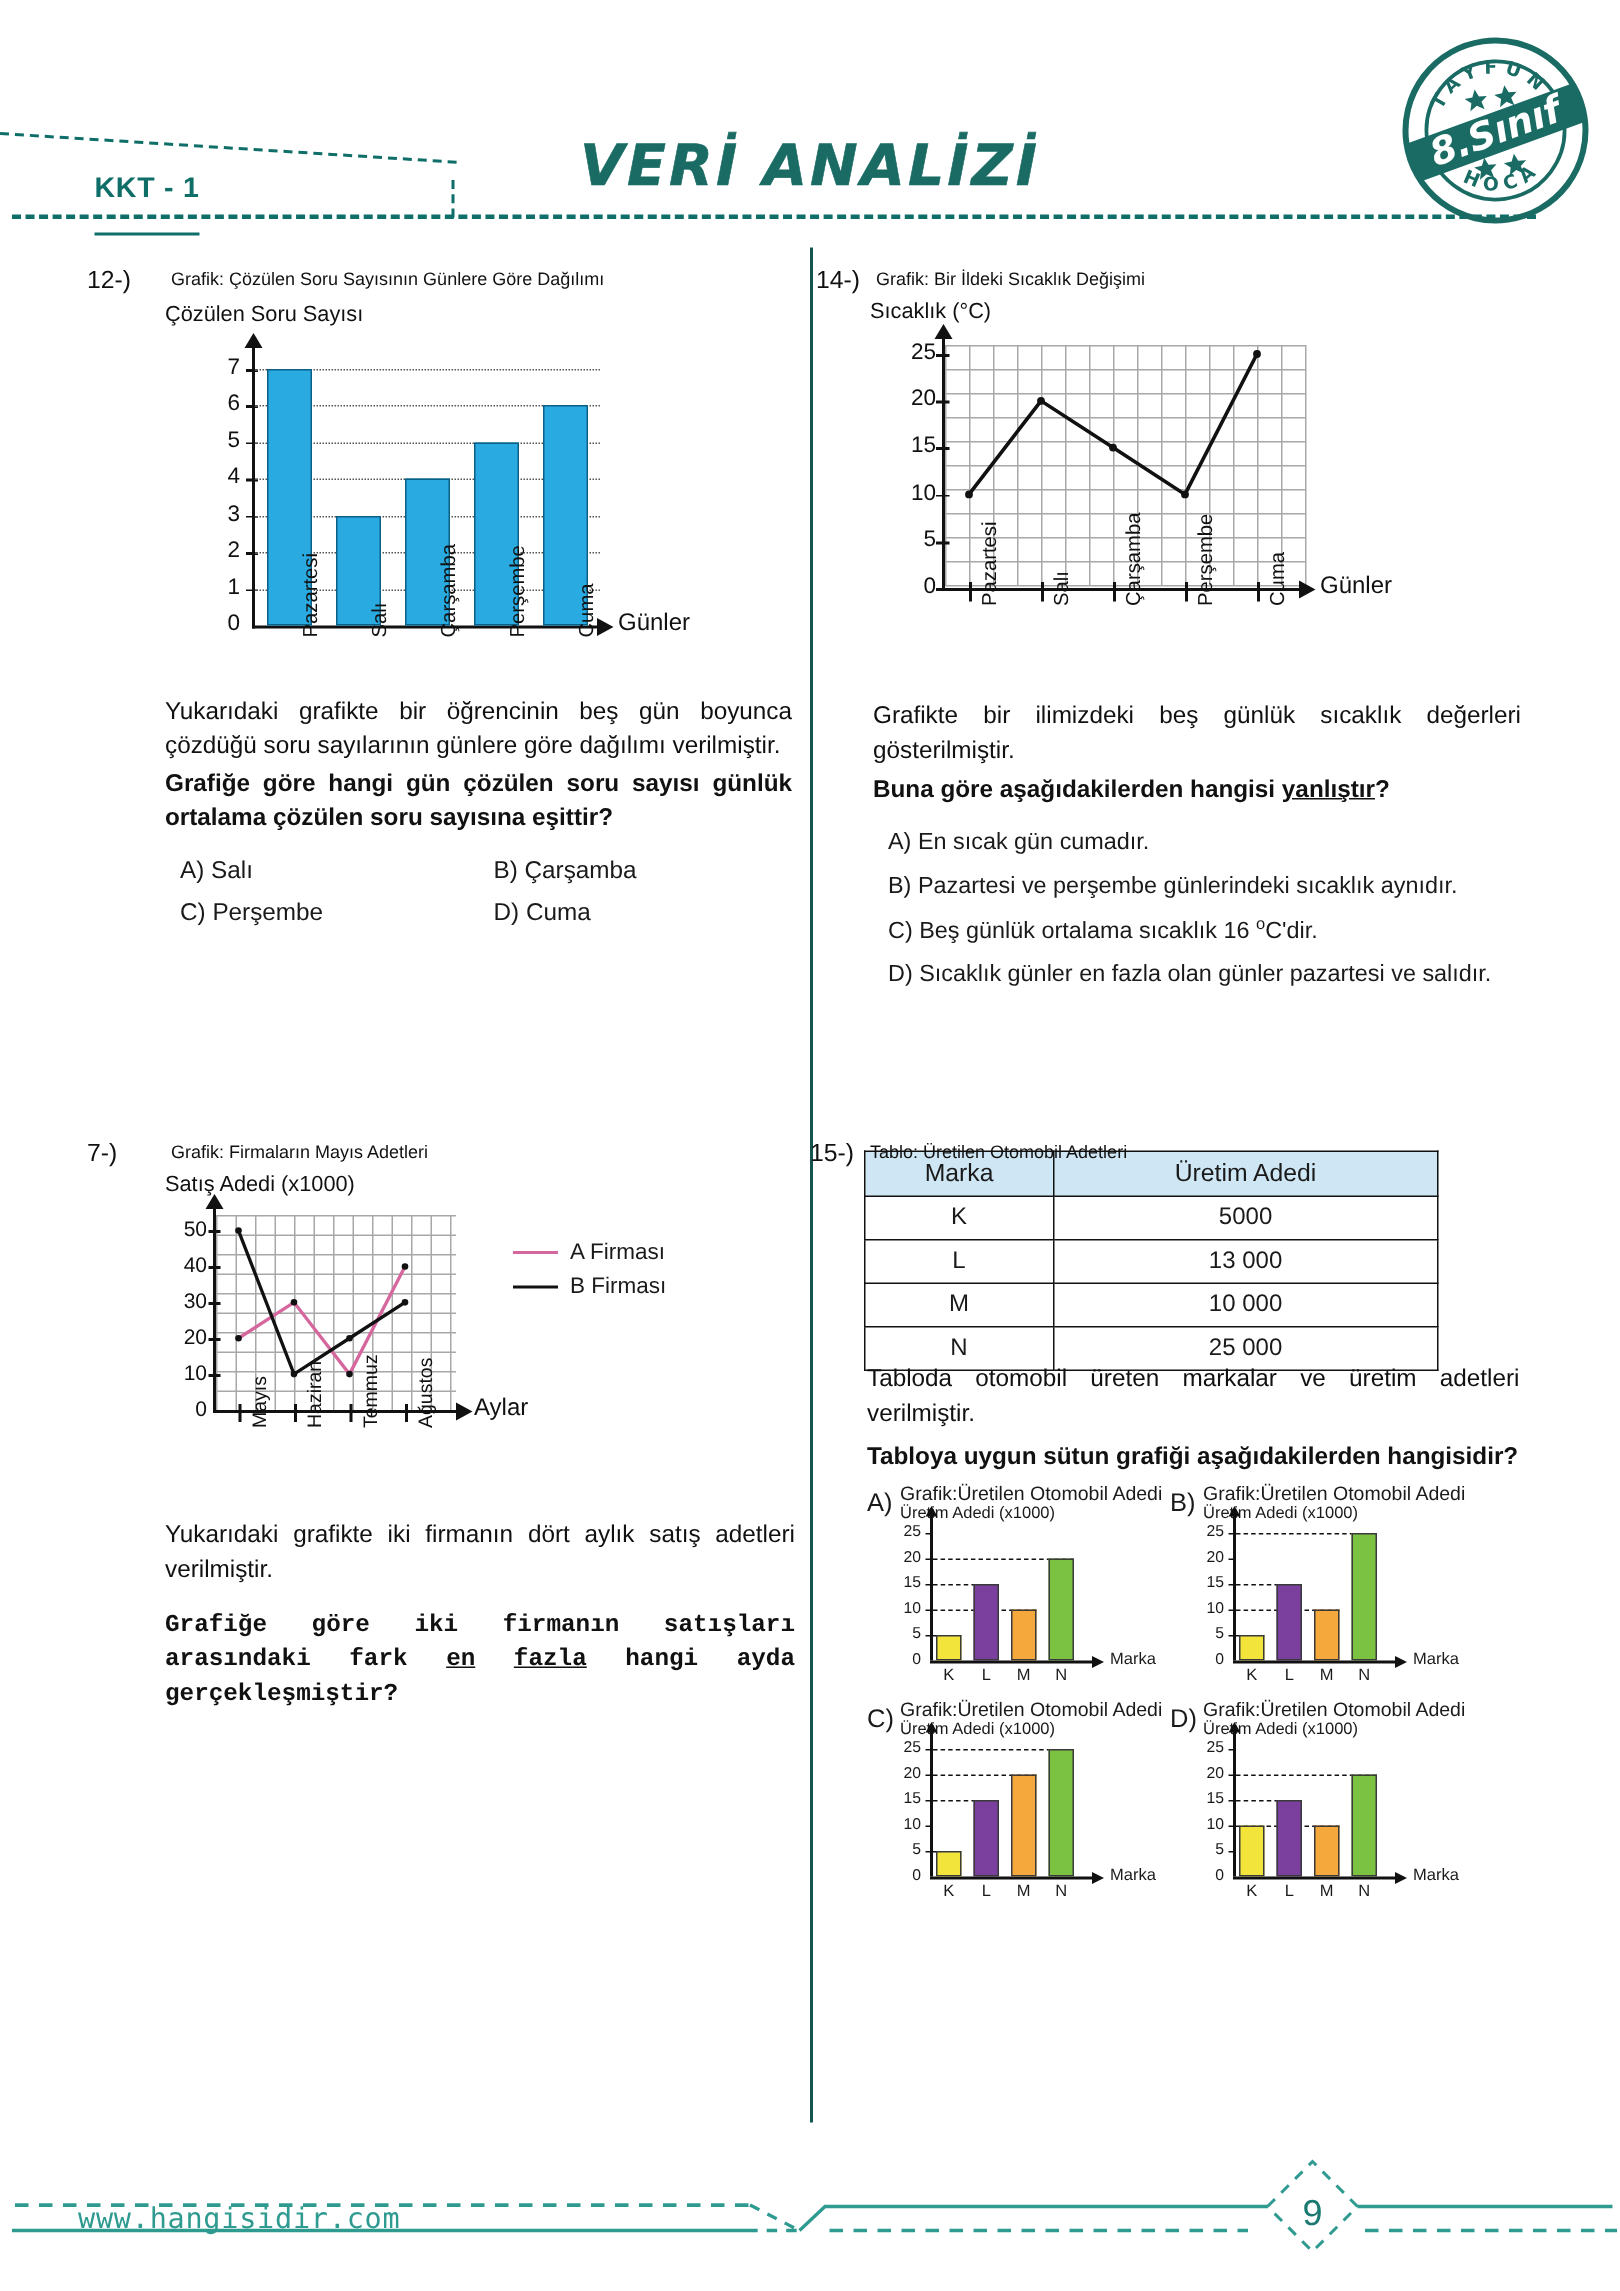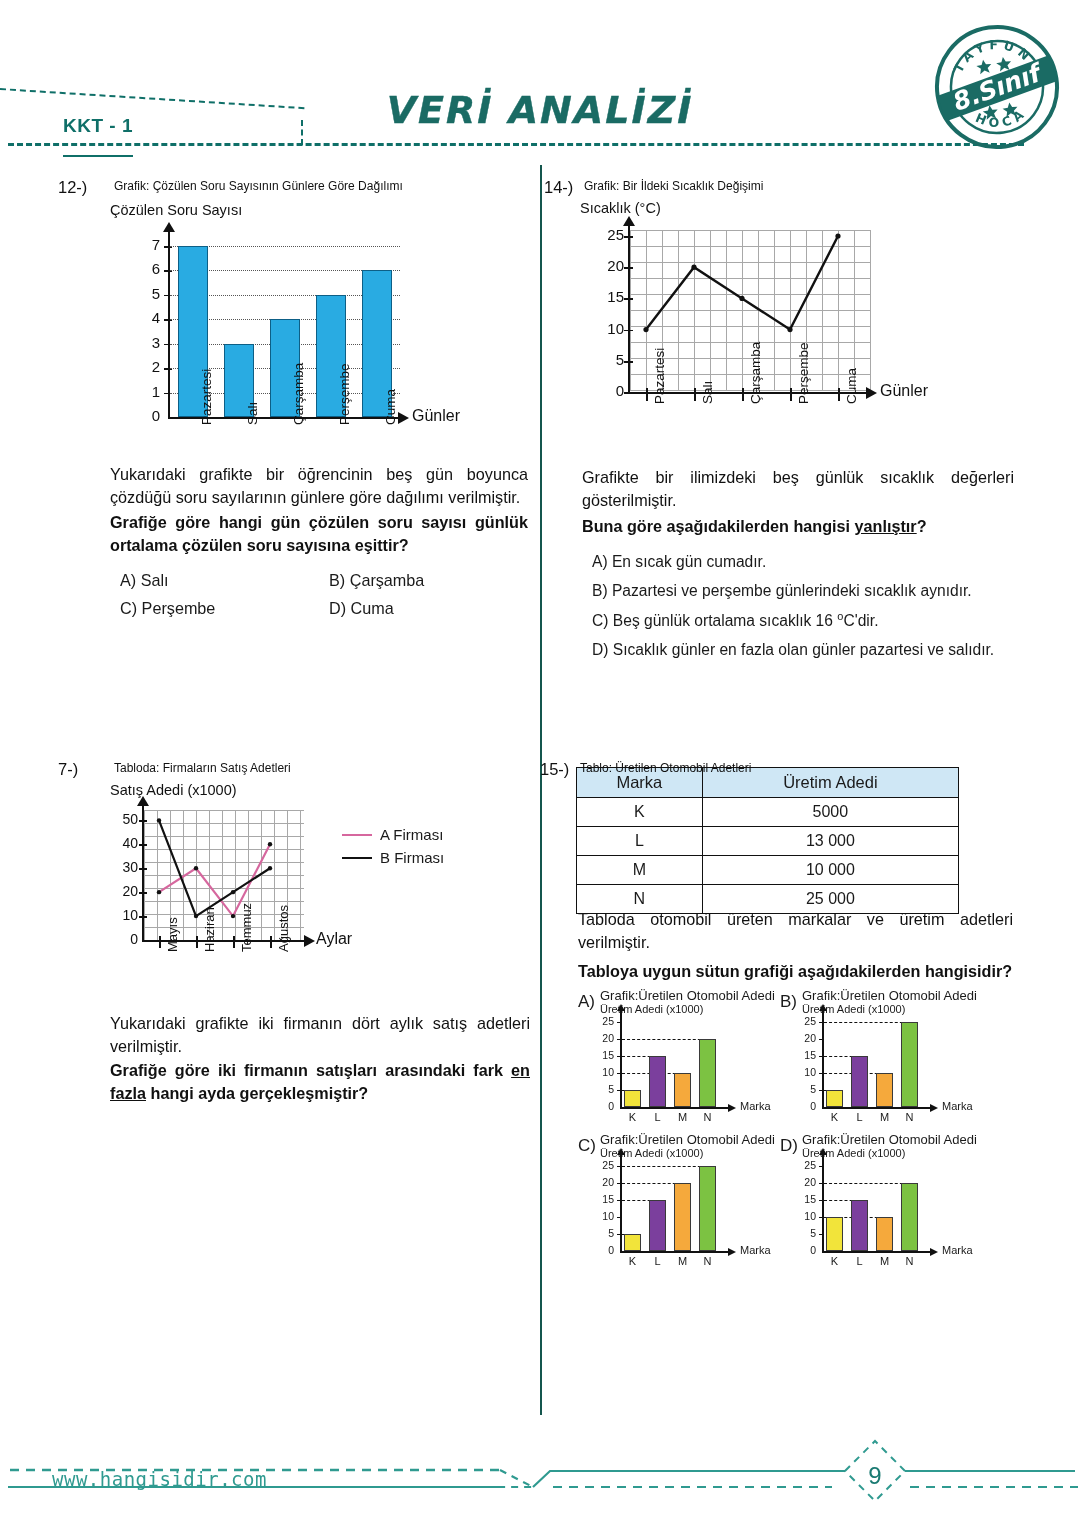--- a/index.html
+++ b/index.html
@@ -378,21 +378,21 @@
       <div>
         <span>D)</span>
         <span>Sıcaklık günler en fazla olan günler pazartesi ve salıdır.</span>
       </div>
     </div>
   </div>
 </div>
 
 <div class="qblock" style="left:58px; top:760px;">
   <div class="qnum">7-)</div>
-  <div class="qhead">Tabloda: Firmaların Satış Adetleri</div>
+  <div class="qhead">Grafik: Firmaların Mayıs Adetleri</div>
 
   <div class="chart" style="margin-left:52px; margin-top:22px; width:400px; height:230px;">
     <div class="axis-title" style="position:absolute; left:0; top:0;">Satış Adedi (x1000)</div>
 
     <div class="gridpaper" id="q13grid" style="left:34px; top:28px; width:160px; height:130px;">
         <div class="gp-v" style="left: 0px; top: 0px; width: 1px; height: 130px; background: rgb(168, 168, 168);"></div>
         <div class="gp-v" style="left: 13px; top: 0px; width: 1px; height: 130px; background: rgb(168, 168, 168);"></div>
         <div class="gp-v" style="left: 26px; top: 0px; width: 1px; height: 130px; background: rgb(168, 168, 168);"></div>
         <div class="gp-v" style="left: 39px; top: 0px; width: 1px; height: 130px; background: rgb(168, 168, 168);"></div>
         <div class="gp-v" style="left: 52px; top: 0px; width: 1px; height: 130px; background: rgb(168, 168, 168);"></div>
@@ -472,21 +472,21 @@
       </div>
       <div class="legend-row">
         <span class="legend-swatch" style="border-top:2.6px solid #111111;"></span>
         <span>B Firması</span>
       </div>
     </div>
   </div>
 
   <div style="position:absolute; left:52px; top:252px; width:420px;">
     <div class="qtext">Yukarıdaki grafikte iki firmanın dört aylık satış adetleri verilmiştir.</div>
-    <div class="qtext bold" style="margin-top:1px;">
+    <div class="qtext bold" style="margin-top:14px;font-family:Liberation Mono, monospace;">
       <span>Grafiğe göre iki firmanın satışları arasındaki fark </span><span class="u">en</span>
       <span class="u">fazla</span><span> hangi ayda gerçekleşmiştir?</span>
     </div>
   </div>
 </div>
 
 <div class="qblock" style="left:540px; top:760px;">
   <div class="qnum">15-)</div>
   <div class="qhead wide">Tablo: Üretilen Otomobil Adetleri</div>
 

